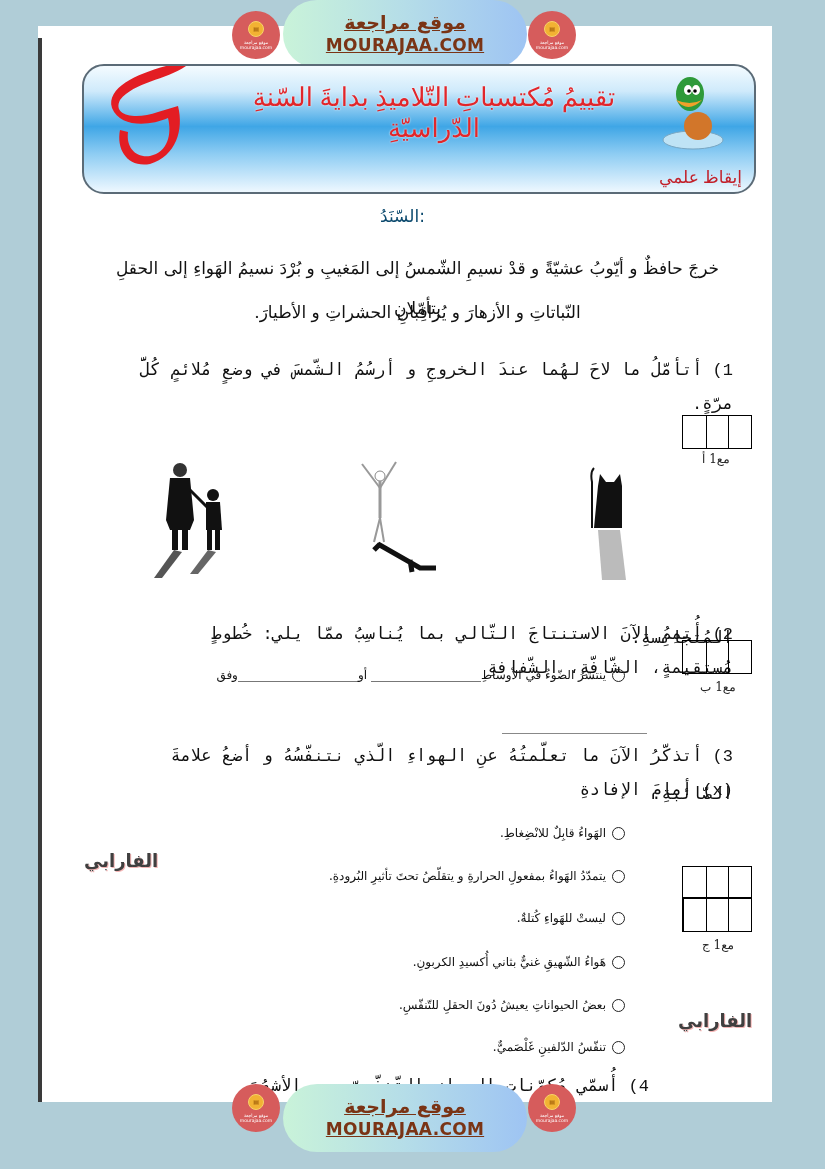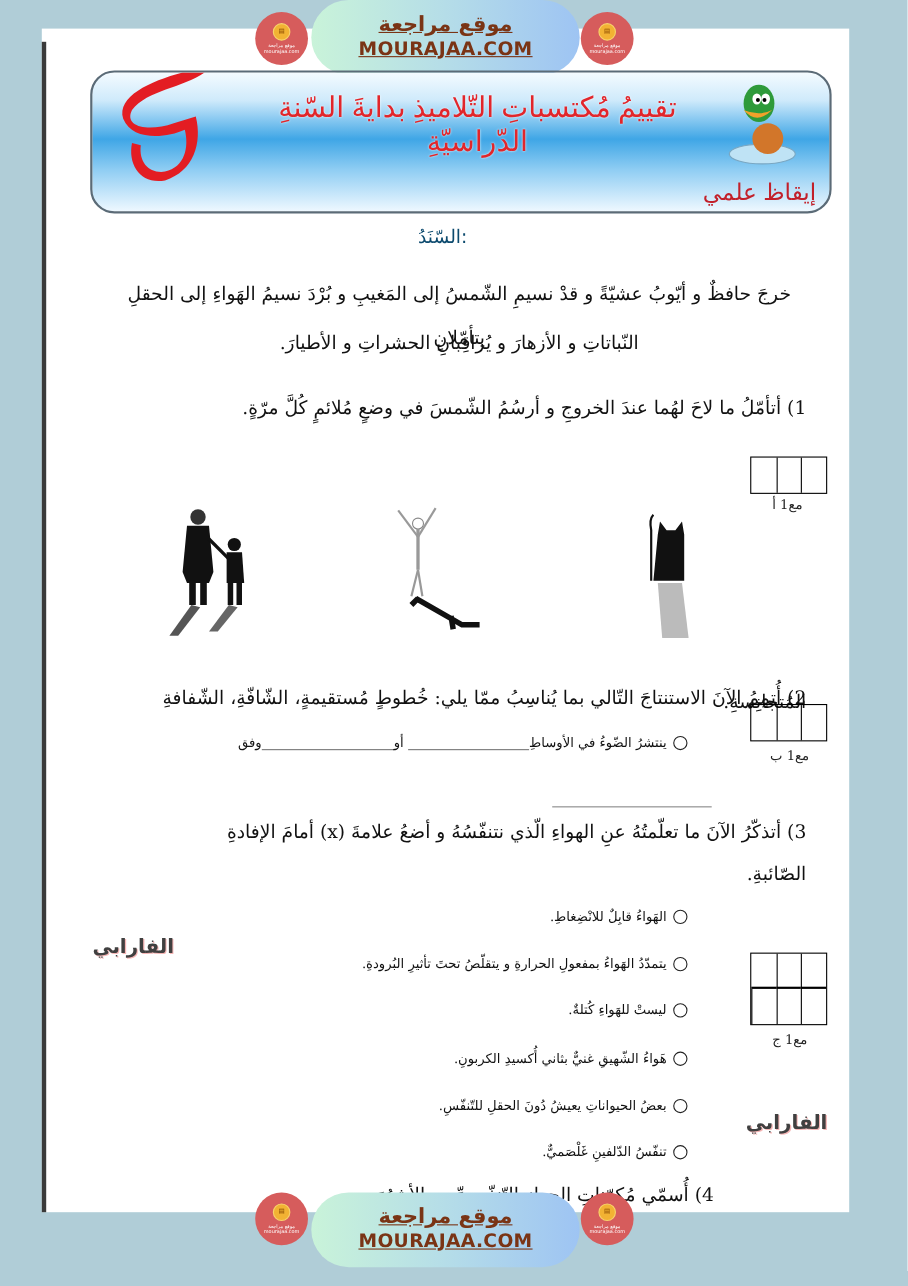--- a/index.html
+++ b/index.html
@@ -58,33 +58,33 @@
     position:absolute; right:100px; top:14px; font-size:16px; color:#111; direction:rtl;
     font-family:"DejaVu Sans", sans-serif;
   }
   .header .name-dots {
     position:absolute; left:68px; top:30px; width:140px; border-bottom:1px dotted #555;
   }
   .header .duck {
     position:absolute; right:26px; top:6px; width:70px; height:80px;
   }
   .header .brand {
-    position:absolute; right:12px; bottom:4px; font-size:21px; color:#c2202a;
-    font-family:Liberation Sans, sans-serif; direction:rtl;
+    position:absolute; right:12px; bottom:4px; font-size:17px; color:#c2202a;
+    font-family:Liberation Serif, serif; direction:rtl;
   }
   .section-title {
     position:absolute; left:380px; top:206px; width:80px; text-align:left;
     font-size:17px; color:#0c4a6e; font-family:"DejaVu Sans", sans-serif;
   }
   .para {
     position:absolute; left:100px; width:635px; font-size:17px; color:#111; line-height:40px;
     direction:rtl; text-align:center;
   }
   .q {
-    position:absolute; font-size:17px; color:#111; direction:rtl; text-align:right; line-height:34px;
+    position:absolute; font-size:17px; color:#111; direction:rtl; text-align:right; line-height:34px;font-family:Liberation Mono, monospace;
   }
   .opt {
     position:absolute; font-size:12px; color:#111; direction:rtl; text-align:right; white-space:nowrap;
   }
   .opt .circle {
     display:inline-block; width:11px; height:11px; border:1.5px solid #222; border-radius:50%;
     vertical-align:middle; margin-left:6px;
   }
   .grade {
     position:absolute; display:grid; border:1.5px solid #000;

